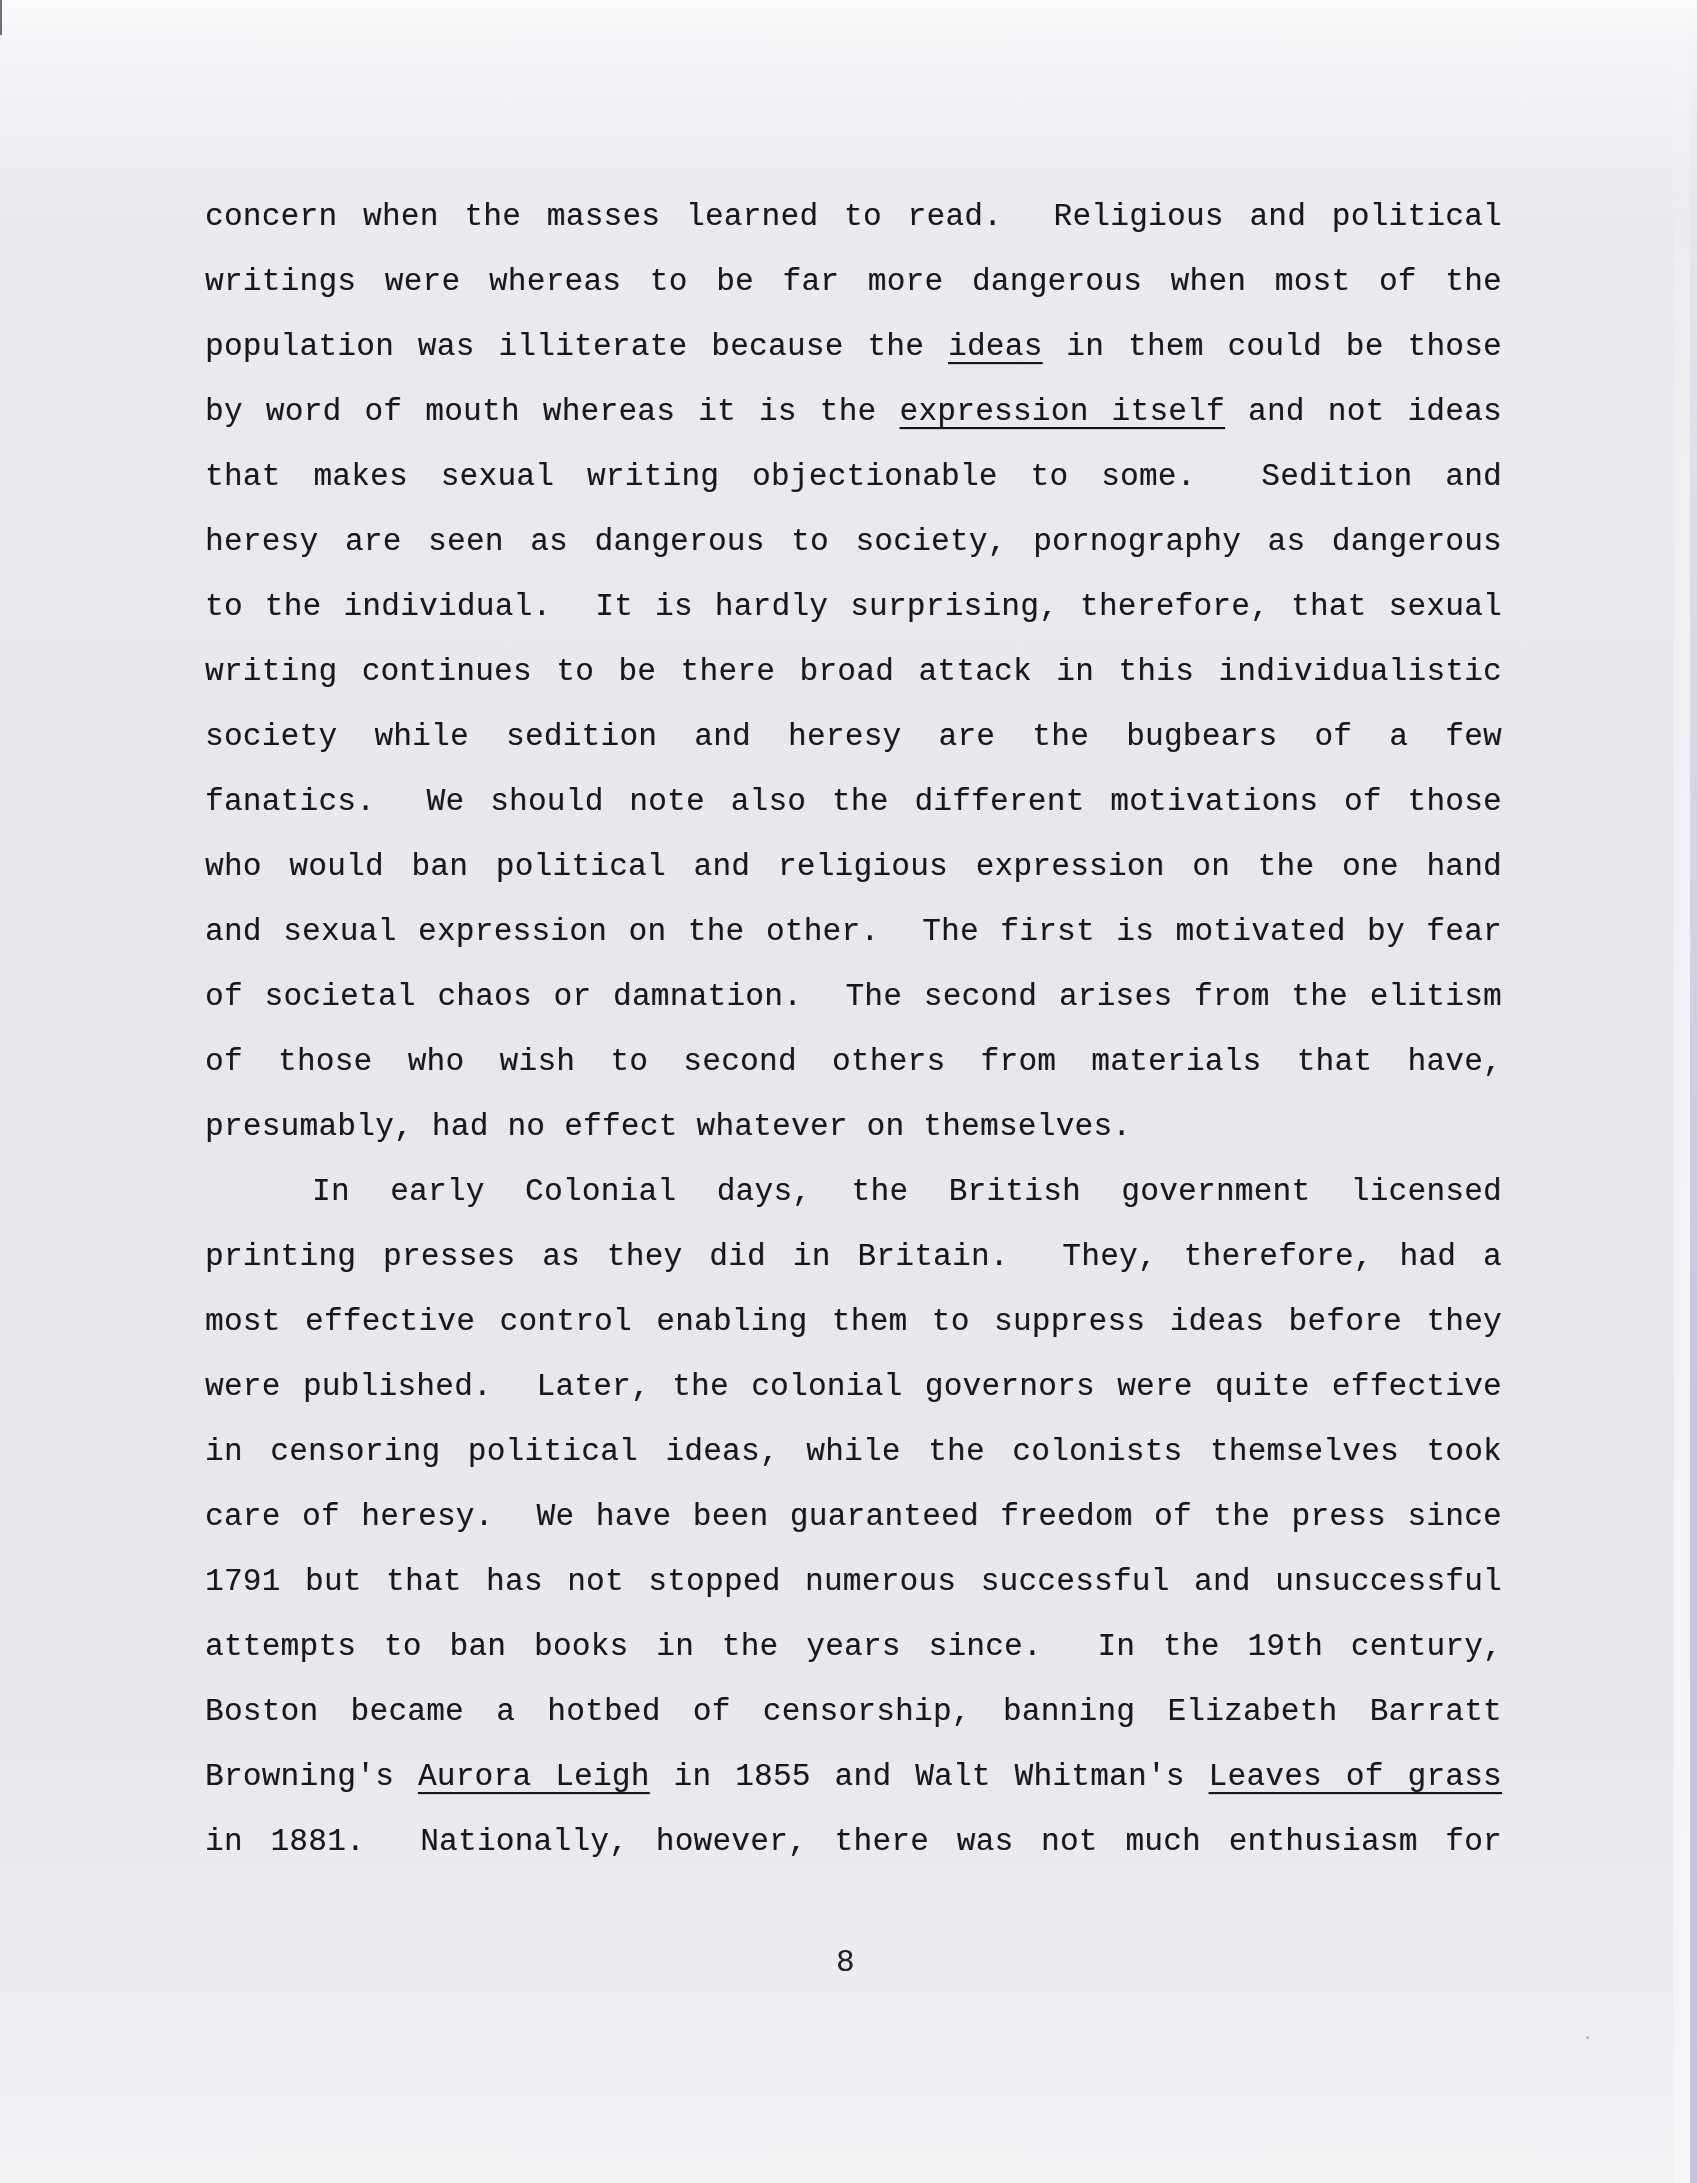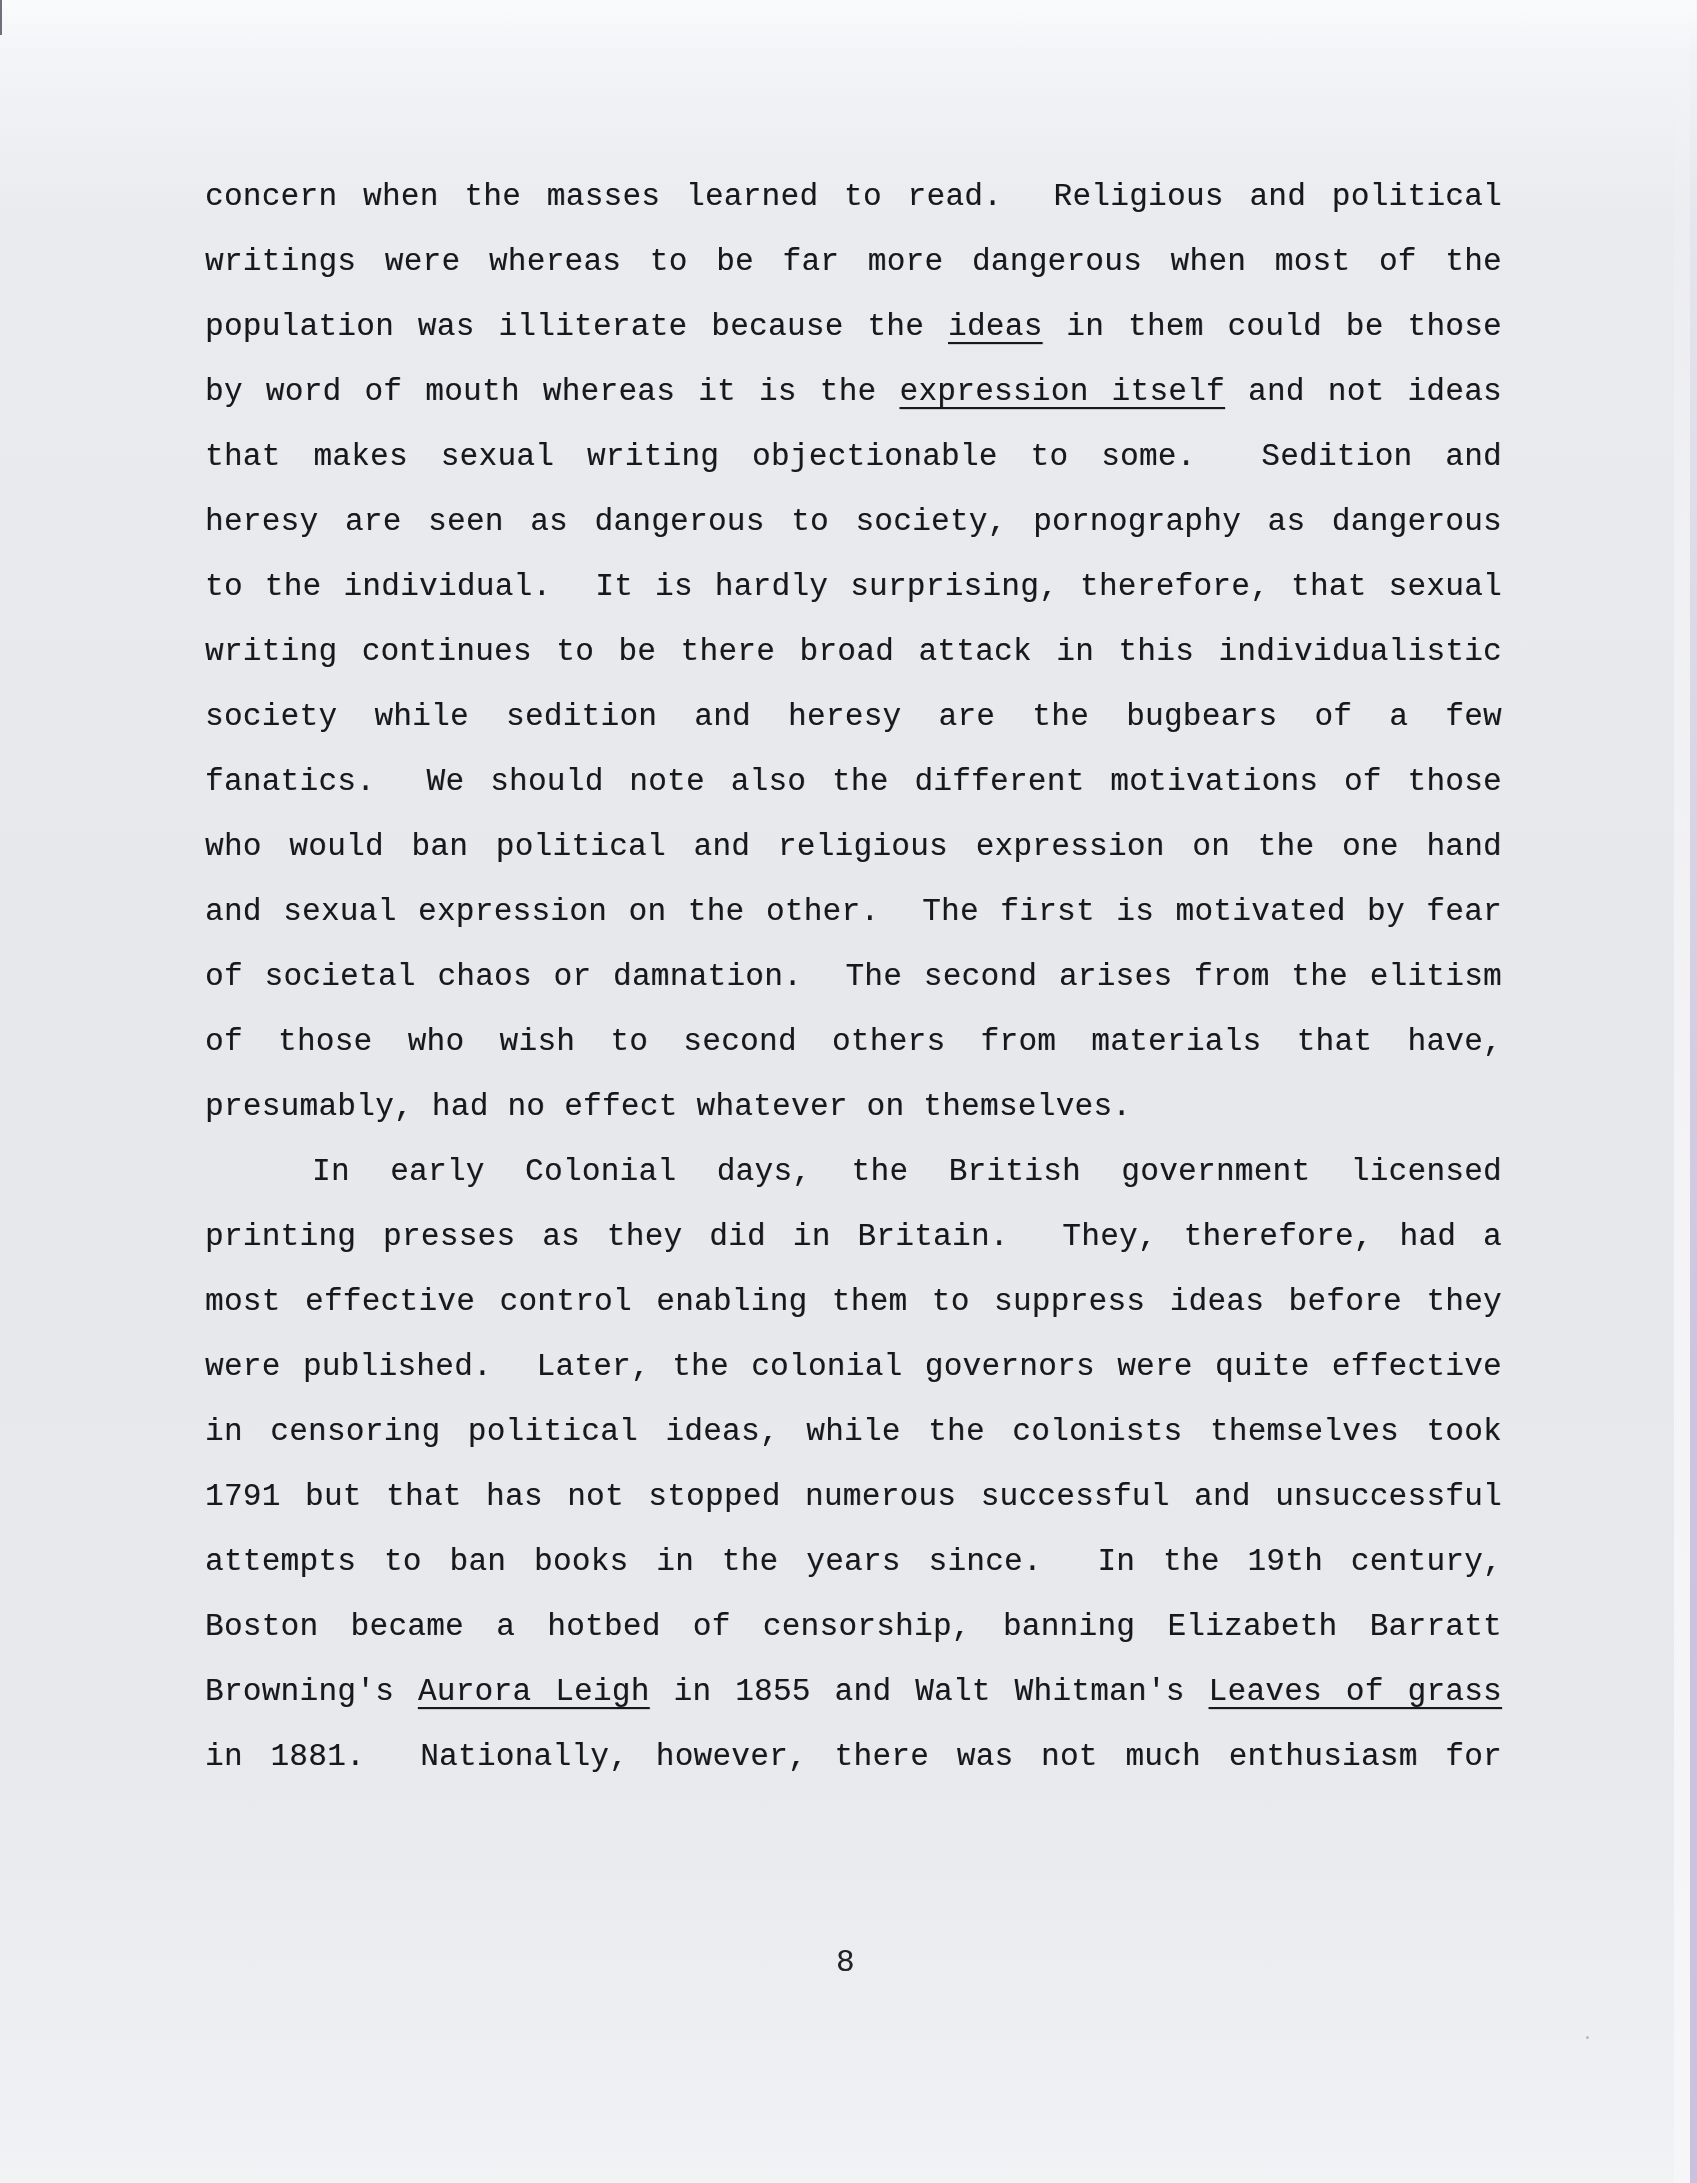--- a/index.html
+++ b/index.html
@@ -45,21 +45,21 @@
     position: absolute;
     left: 1586px; top: 2036px;
     width: 3.3px; height: 3.3px;
     border-radius: 50%;
     background: #b7b8bf;
   }
 
   .text-block {
     position: absolute;
     left: 205px;
-    top: 164px;
+    top: 184px;
     width: 1297px;
     font-size: 31px;
     line-height: 65px;
     color: #18181b;
     letter-spacing: 0.3px;
     text-shadow: 0.4px 0.4px 0.5px rgba(25,25,30,0.4);
   }
   .line {
     text-align: justify;
     text-align-last: justify;
@@ -107,20 +107,21 @@
       <div class="line"><span>who would ban political and religious expression on the one hand</span></div>
       <div class="line"><span>and sexual expression on the other.&nbsp; The first is motivated by fear</span></div>
       <div class="line"><span>of societal chaos or damnation.&nbsp; The second arises from the elitism</span></div>
       <div class="line"><span>of those who wish to second others from materials that have,</span></div>
       <div class="line no-just"><span>presumably, had no effect whatever on themselves.</span></div>
       <div class="line indent"><span>In early Colonial days, the British government licensed</span></div>
       <div class="line"><span>printing presses as they did in Britain.&nbsp; They, therefore, had a</span></div>
       <div class="line"><span>most effective control enabling them to suppress ideas before they</span></div>
       <div class="line"><span>were published.&nbsp; Later, the colonial governors were quite effective</span></div>
       <div class="line"><span>in censoring political ideas, while the colonists themselves took</span></div>
+      <div class="line"><span>care of heresy.&nbsp; We have been guaranteed freedom of the press since</span></div>
       <div class="line"><span>1791 but that has not stopped numerous successful and unsuccessful</span></div>
       <div class="line"><span>attempts to ban books in the years since.&nbsp; In the 19th century,</span></div>
       <div class="line"><span>Boston became a hotbed of censorship, banning Elizabeth Barratt</span></div>
       <div class="line"><span>Browning's </span><span class="u">Aurora Leigh</span><span> in 1855 and Walt Whitman's </span><span class="u">Leaves of grass</span></div>
       <div class="line"><span>in 1881.&nbsp; Nationally, however, there was not much enthusiasm for</span></div>
     </div>
 
   <div class="page-number">8</div>
 </div>
 

